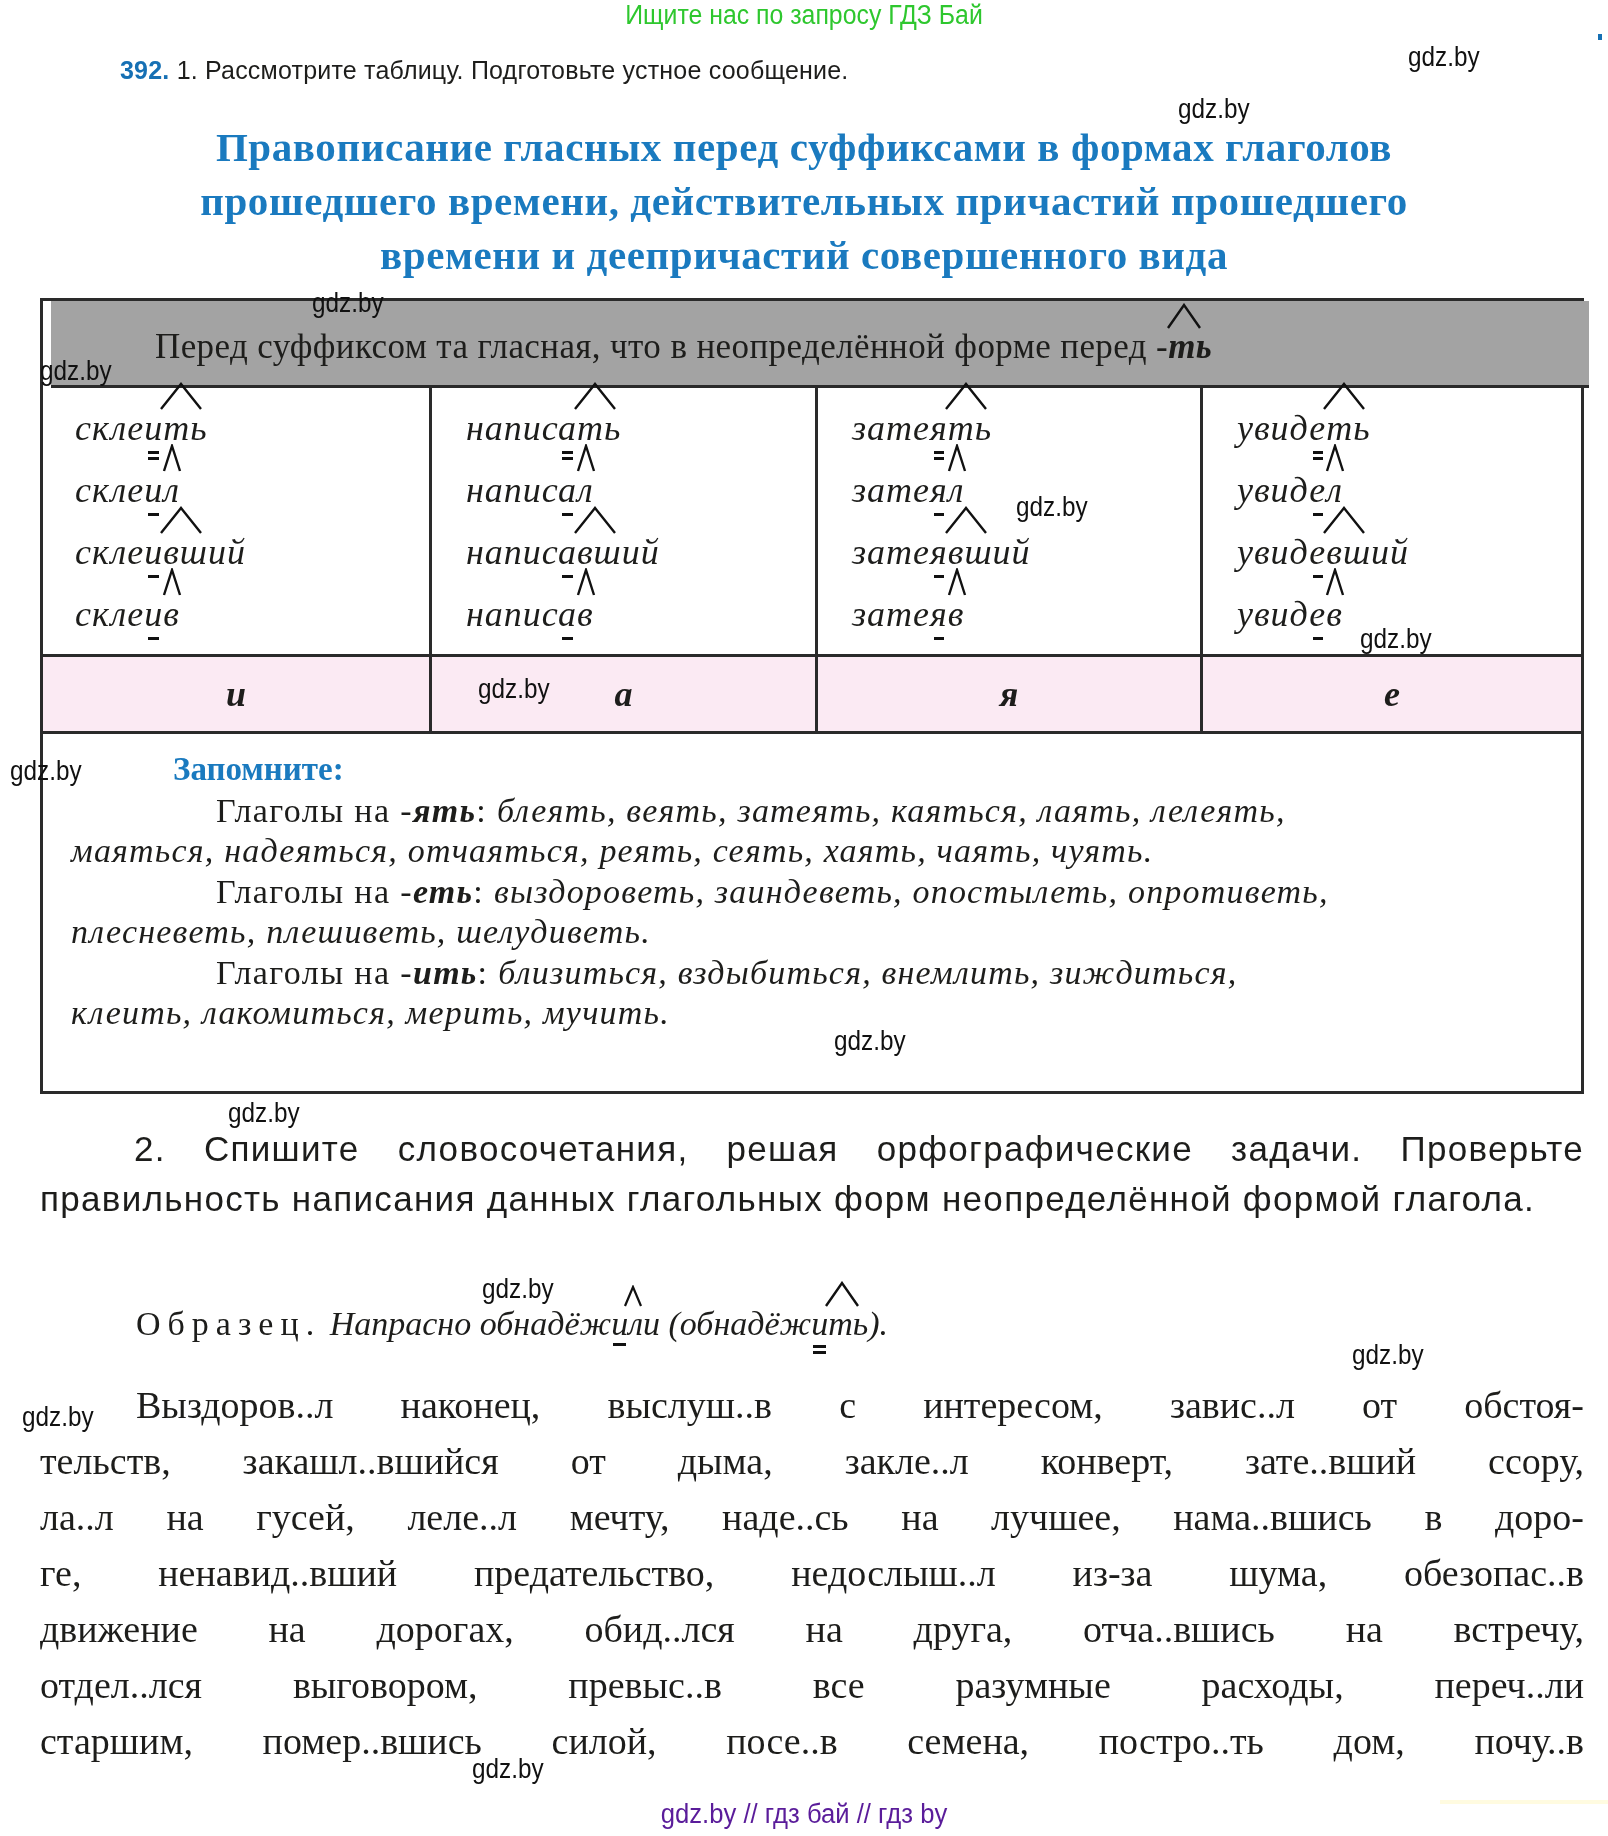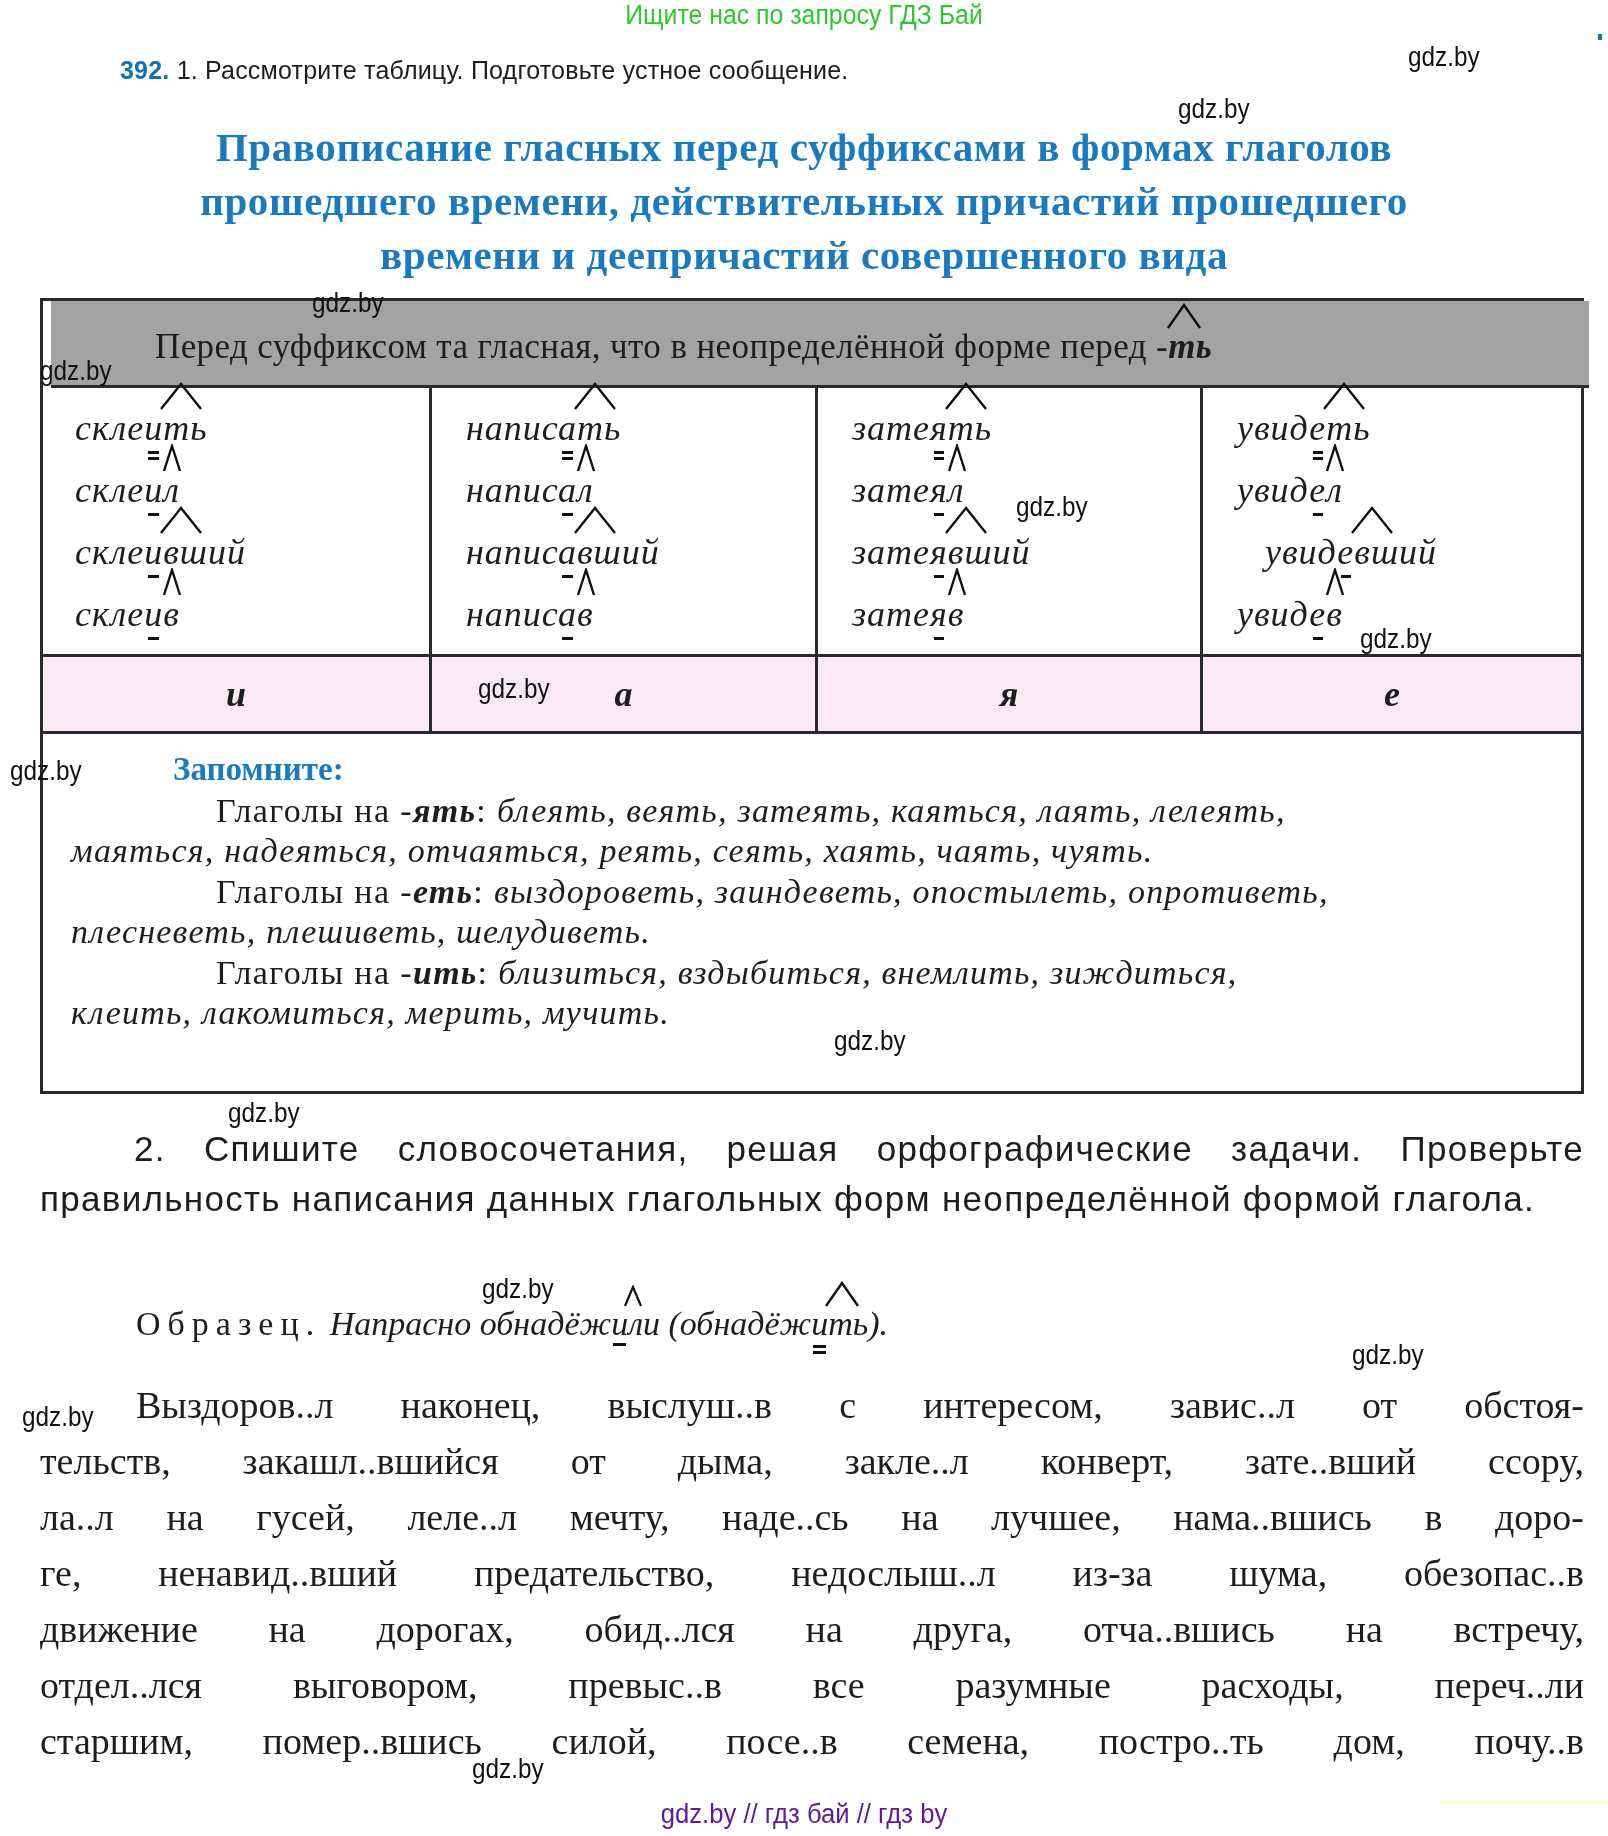--- a/index.html
+++ b/index.html
@@ -104,21 +104,21 @@
             <path d="M3 27 L11 2 L19 27" fill="none" stroke="#111" stroke-width="2.4"></path>
           </svg></span><span></span></div>
     </div>
   <div class="col" style="left:1157px;width:381px" id="col3">
       <div class="word" style="left: 34px; top: 20px;"><span>увид</span><span class="hl dbl">е</span><span style="position: relative;"><span>ть</span><svg viewBox="0 0 44 28" class="arc" style="width: 44px; height: 28px; left: -4px; top: -26px;">
             <path d="M2 27 L22 2 L42 27" fill="none" stroke="#111" stroke-width="2.4"></path>
           </svg></span><span></span></div>
       <div class="word" style="left: 34px; top: 82px;"><span>увид</span><span class="hl">е</span><span style="position: relative;"><span>л</span><svg viewBox="0 0 22 28" class="arc" style="width: 22px; height: 28px; left: -2px; top: -26px;">
             <path d="M3 27 L11 2 L19 27" fill="none" stroke="#111" stroke-width="2.4"></path>
           </svg></span><span></span></div>
-      <div class="word" style="left: 34px; top: 144px; margin-left: 28px;"><span>увид</span><span class="hl">е</span><span style="position: relative;"><span>вш</span><svg viewBox="0 0 44 28" class="arc" style="width: 44px; height: 28px; left: -4px; top: -26px;">
+      <div class="word" style="left: 34px; top: 144px;"><span>увид</span><span class="hl">е</span><span style="position: relative;"><span>вш</span><svg viewBox="0 0 44 28" class="arc" style="width: 44px; height: 28px; left: -4px; top: -26px;">
             <path d="M2 27 L22 2 L42 27" fill="none" stroke="#111" stroke-width="2.4"></path>
           </svg></span><span>ий</span></div>
       <div class="word" style="left: 34px; top: 206px;"><span>увид</span><span class="hl">е</span><span style="position: relative;"><span>в</span><svg viewBox="0 0 22 28" class="arc" style="width: 22px; height: 28px; left: -2px; top: -26px;">
             <path d="M3 27 L11 2 L19 27" fill="none" stroke="#111" stroke-width="2.4"></path>
           </svg></span><span></span></div>
     </div>
 
   <div class="pink-row">
     <div class="pink-cell" style="left:0;width:386px">и</div>
     <div class="pink-cell" style="left:386px;width:386px">а</div>

